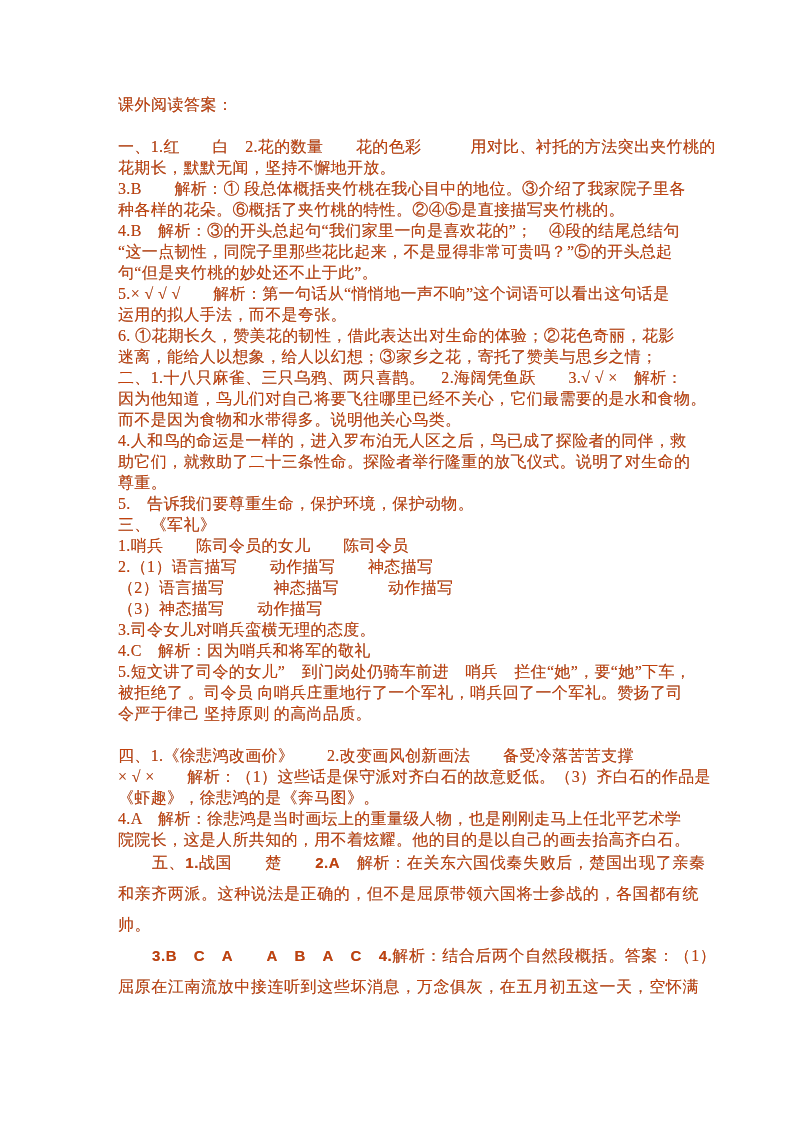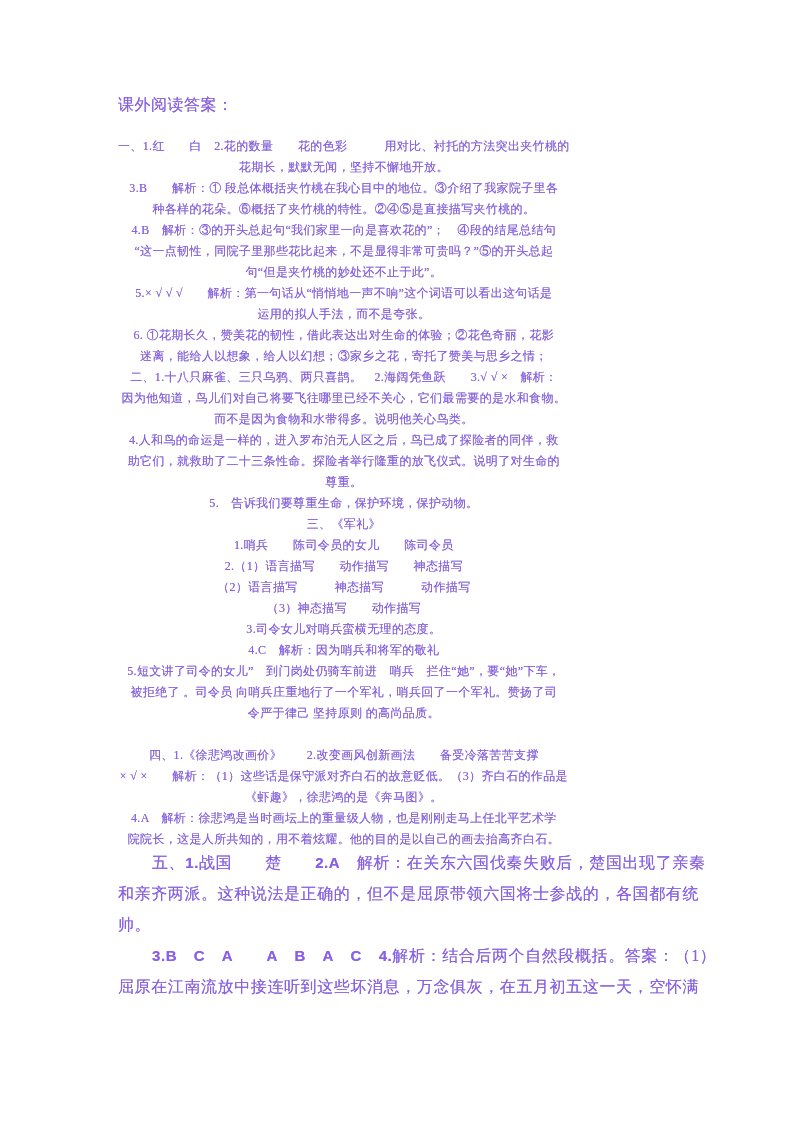--- a/index.html
+++ b/index.html
@@ -7,43 +7,42 @@
     padding: 0;
     background: #ffffff;
   }
   .page {
     position: relative;
     width: 793px;
     height: 1122px;
     background: #ffffff;
     overflow: hidden;
     font-family: "Liberation Serif", serif;
-    color: #8b5cf6;
+    color: #c2410c;
     text-shadow: 0 0 0.5px rgba(30,30,30,0.45);
   }
   .doc-title {
     position: absolute;
     left: 118px;
     top: 94px;
     font-size: 16px;
     line-height: 21px;
     letter-spacing: 0.5px;
     white-space: pre;
   }
   .block {
     position: absolute;
     white-space: pre;
   }
   .block-main {
     left: 118px;
     top: 136px;
-    font-size: 12px;
+    font-size: 16px;
     line-height: 21px;
     letter-spacing: 0.35px;
-    text-align: center;
   }
   .block-five {
     left: 118px;
     top: 847px;
     font-size: 16px;
     line-height: 31px;
     letter-spacing: 0.6px;
   }
   .block-main .line { min-height: 21px; }
   .block-five .line { min-height: 31px; }

